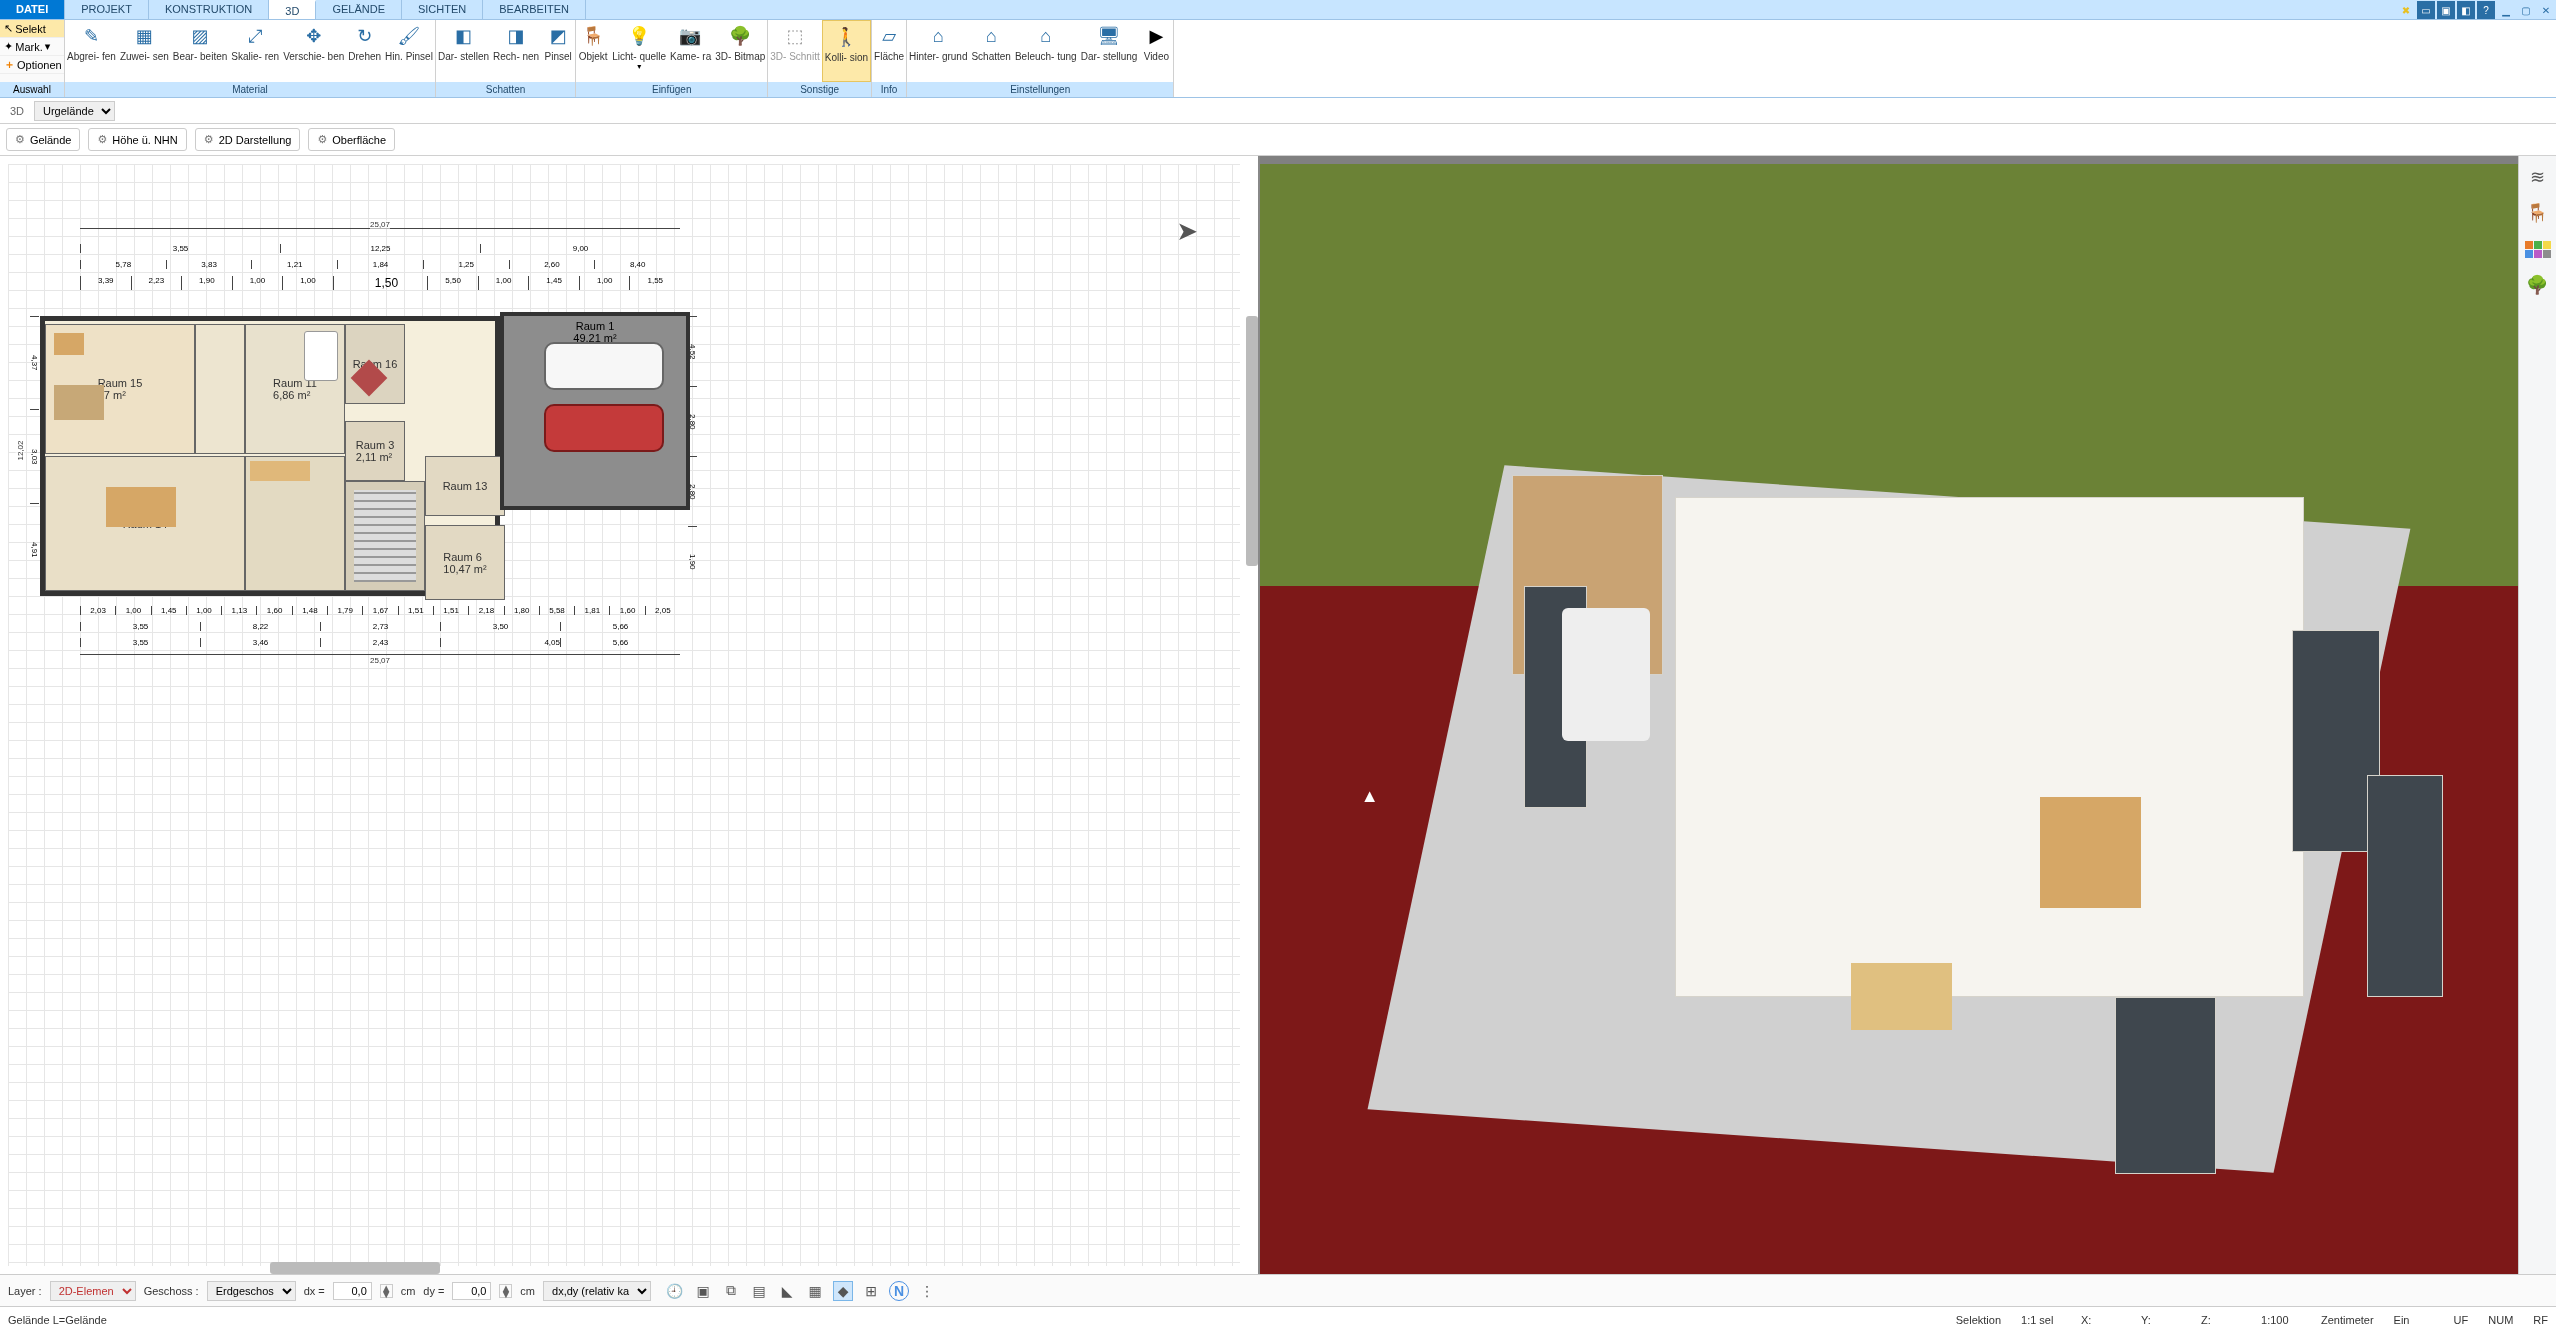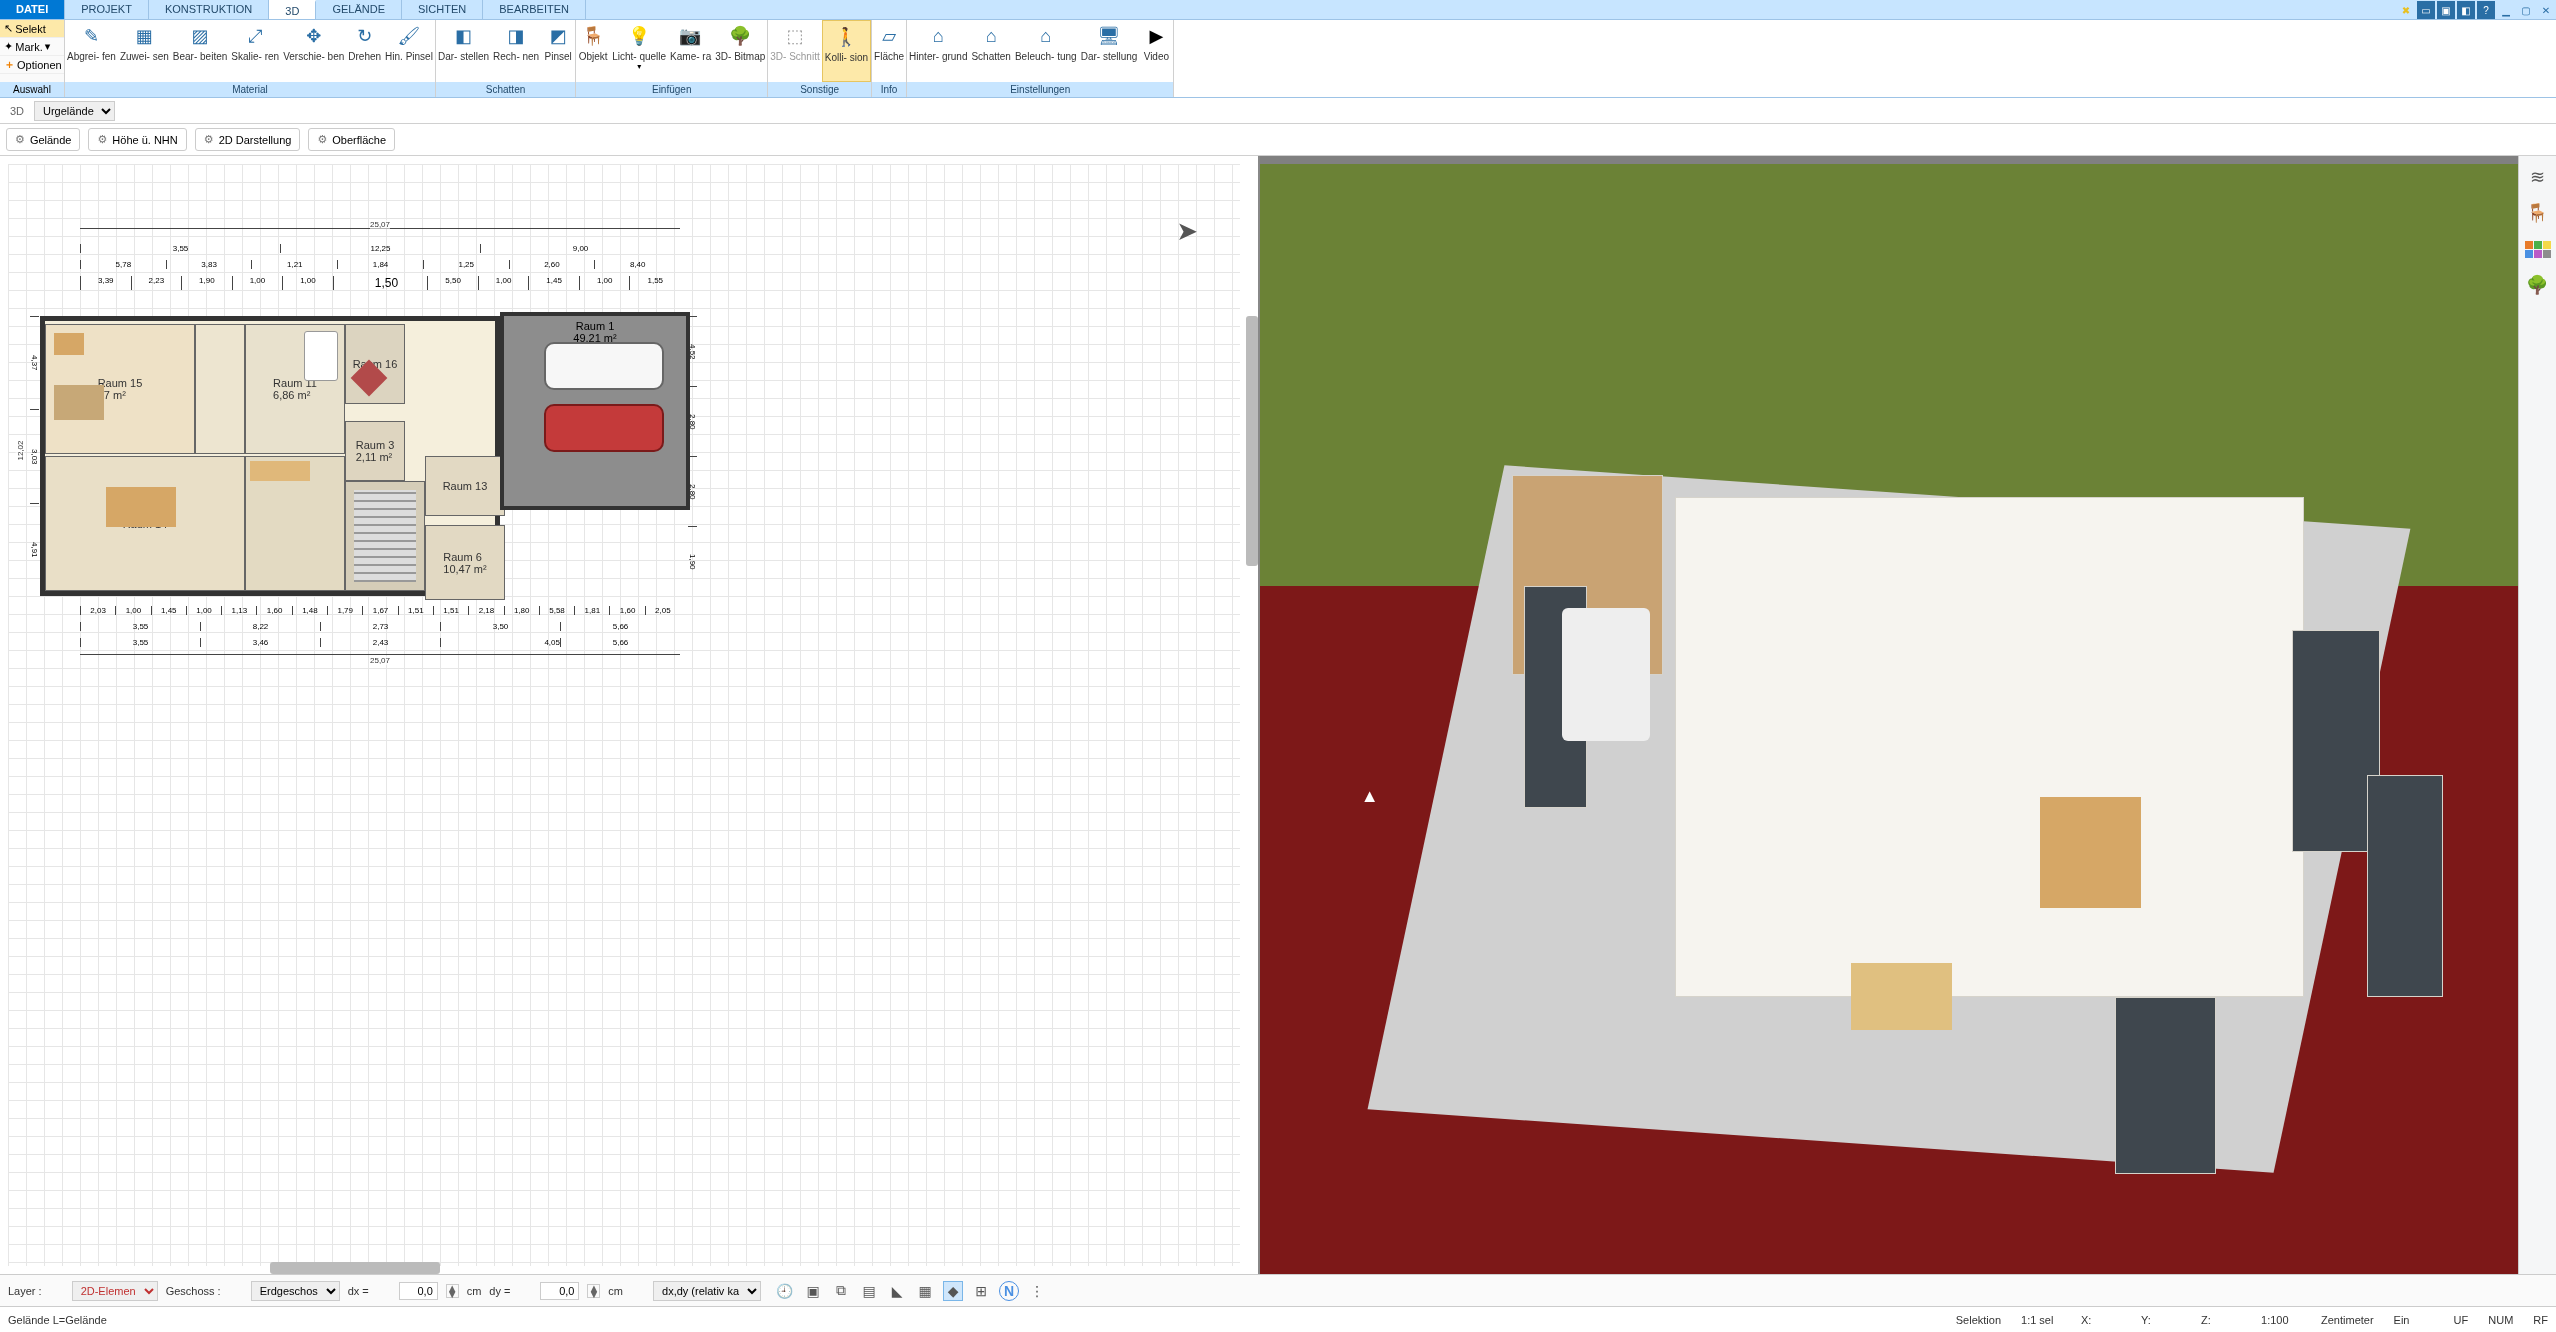--- a/index.html
+++ b/index.html
@@ -78,21 +78,21 @@
 .floor{position:absolute;left:0;right:0;bottom:0;height:62%;background:#7d1818;}
 .platform{position:absolute;left:14%;top:30%;width:72%;height:58%;background:#d0d0d0;transform:skew(-12deg,4deg);}
 .block{position:absolute;background:#f6f4ef;border:1px solid #d6d3cb;}
 .wall-dark{background:#3f474e;}
 .furn{position:absolute;background:#d6a766;}
 .comp{position:absolute;left:8%;top:56%;font-size:18px;color:#fff;}
 
 
 .toolrow{height:32px;border-top:1px solid #ccc;display:flex;align-items:center;padding:0 8px;gap:8px;background:#fafafa;}
 .toolrow label{color:#333;}
-.toolrow select,.toolrow input{border:1px solid #ccc;padding:2px 4px;margin-left:22px;}
+.toolrow select,.toolrow input{border:1px solid #ccc;padding:2px 4px;}
 .toolrow input.num{width:39px;text-align:right;}
 .toolrow .spin{display:flex;flex-direction:column;font-size:6px;color:#666;line-height:6px;border:1px solid #ccc;}
 .toolrow .icons{margin-left:6px;display:flex;gap:8px;align-items:center;}
 .toolrow .icons span{width:20px;height:20px;display:flex;align-items:center;justify-content:center;color:#555;border:1px solid transparent;font-size:14px;}
 .toolrow .icons span.on{background:#cfe6fb;border:1px solid #7ab6e8;}
 .toolrow .icons span.n{border:1px solid #4a90e2;border-radius:50%;color:#4a90e2;font-weight:bold;}
 .statusbar{height:26px;border-top:1px solid #ccc;display:flex;align-items:center;padding:0 8px;gap:20px;background:#fff;font-size:10px;color:#333;}
 .statusbar .grow{flex:1;}
 .statusbar .cell{min-width:40px;}
 </style>

